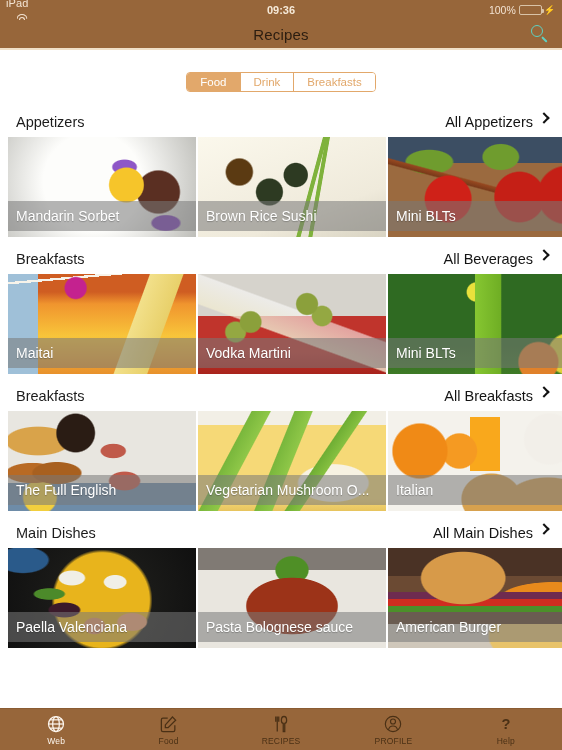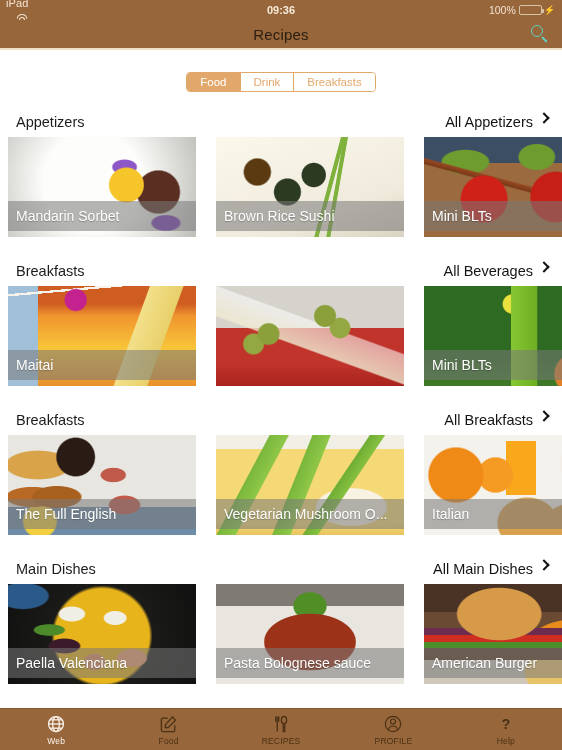--- a/index.html
+++ b/index.html
@@ -68,34 +68,34 @@
   }
   .seg {
     padding: 0 13px; display:flex; align-items:center; justify-content:center;
     color:#e2a86b; background:#fff; border-right:1px solid #e2a86b; cursor:pointer;
     white-space: nowrap;
   }
   .seg:last-child { border-right: none; }
   .seg.active { background:#e2a86b; color:#fff; }
 
   
-  .section { margin-bottom: 18px; }
+  .section { margin-bottom: 6px; }
   .sec-head {
     display:flex; align-items:center; justify-content:space-between;
     padding: 0 14px 0 16px; height: 31px;
   }
   .sec-title { font-size: 14.5px; color:#1c1c1c; }
   .sec-more { display:flex; align-items:flex-start; gap:7px; cursor:pointer; }
   .sec-more-label { font-size: 14.5px; color:#141414; }
   .chev {
     width: 8px; height: 8px; border-right: 2.4px solid #111; border-top: 2.4px solid #111;
     transform: rotate(45deg); margin-top: 0px;
   }
 
-  .cards { display:flex; gap:20px; padding-left:8px; height: 100px; overflow:hidden; }
+  .cards { display:flex; gap:2px; padding-left:8px; height: 100px; overflow:hidden; }
   .card {
     position: relative; width: 188px; flex: 0 0 188px; height: 100px;
     overflow:hidden; cursor:pointer; background:#ddd;
   }
   .card .photo { position:absolute; inset:0; }
   .card .label-bar {
     position:absolute; left:0; right:0; bottom: 6px; height: 30px;
     background: rgba(120,120,120,.55);
     display:flex; align-items:center;
   }
@@ -302,20 +302,23 @@
         </div>
         <div class="cards">
           <div class="card">
             <div class="photo ph-maitai"></div>
             <div class="label-bar">
               <span class="label">Maitai</span>
             </div>
           </div>
           <div class="card">
             <div class="photo ph-martini"></div>
+            <div class="label-bar">
+              <span class="label">Vodka Martini</span>
+            </div>
           </div>
           <div class="card">
             <div class="photo ph-green"></div>
             <div class="label-bar">
               <span class="label">Mini BLTs</span>
             </div>
           </div>
         </div>
       </div>
       <div class="section">

